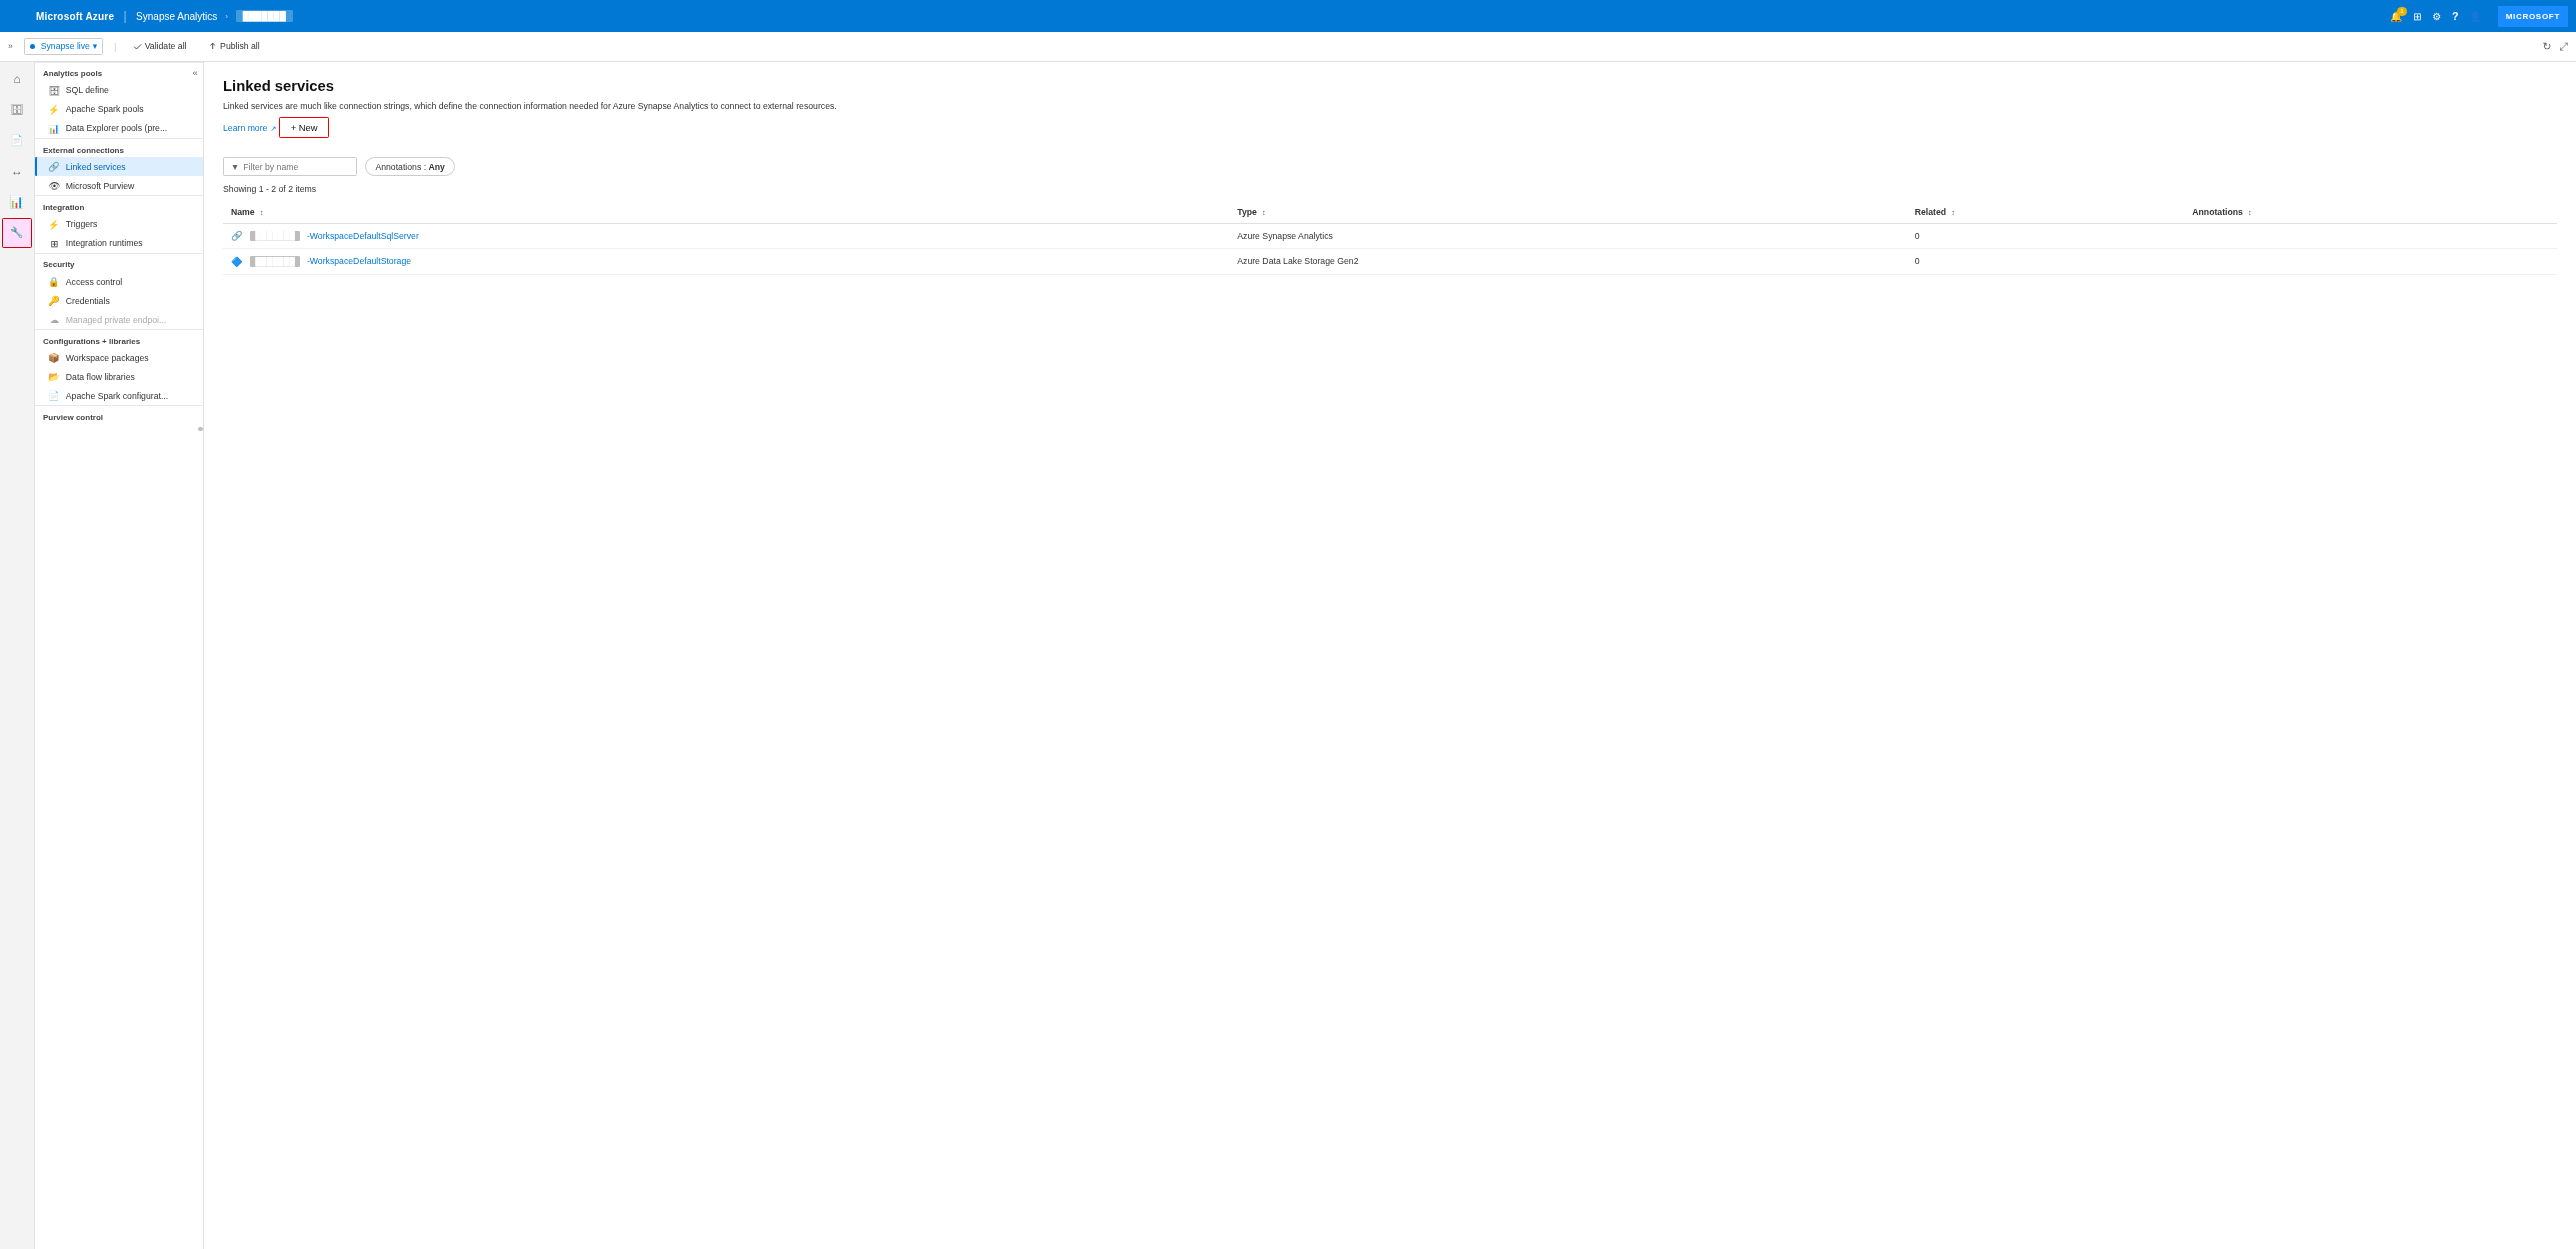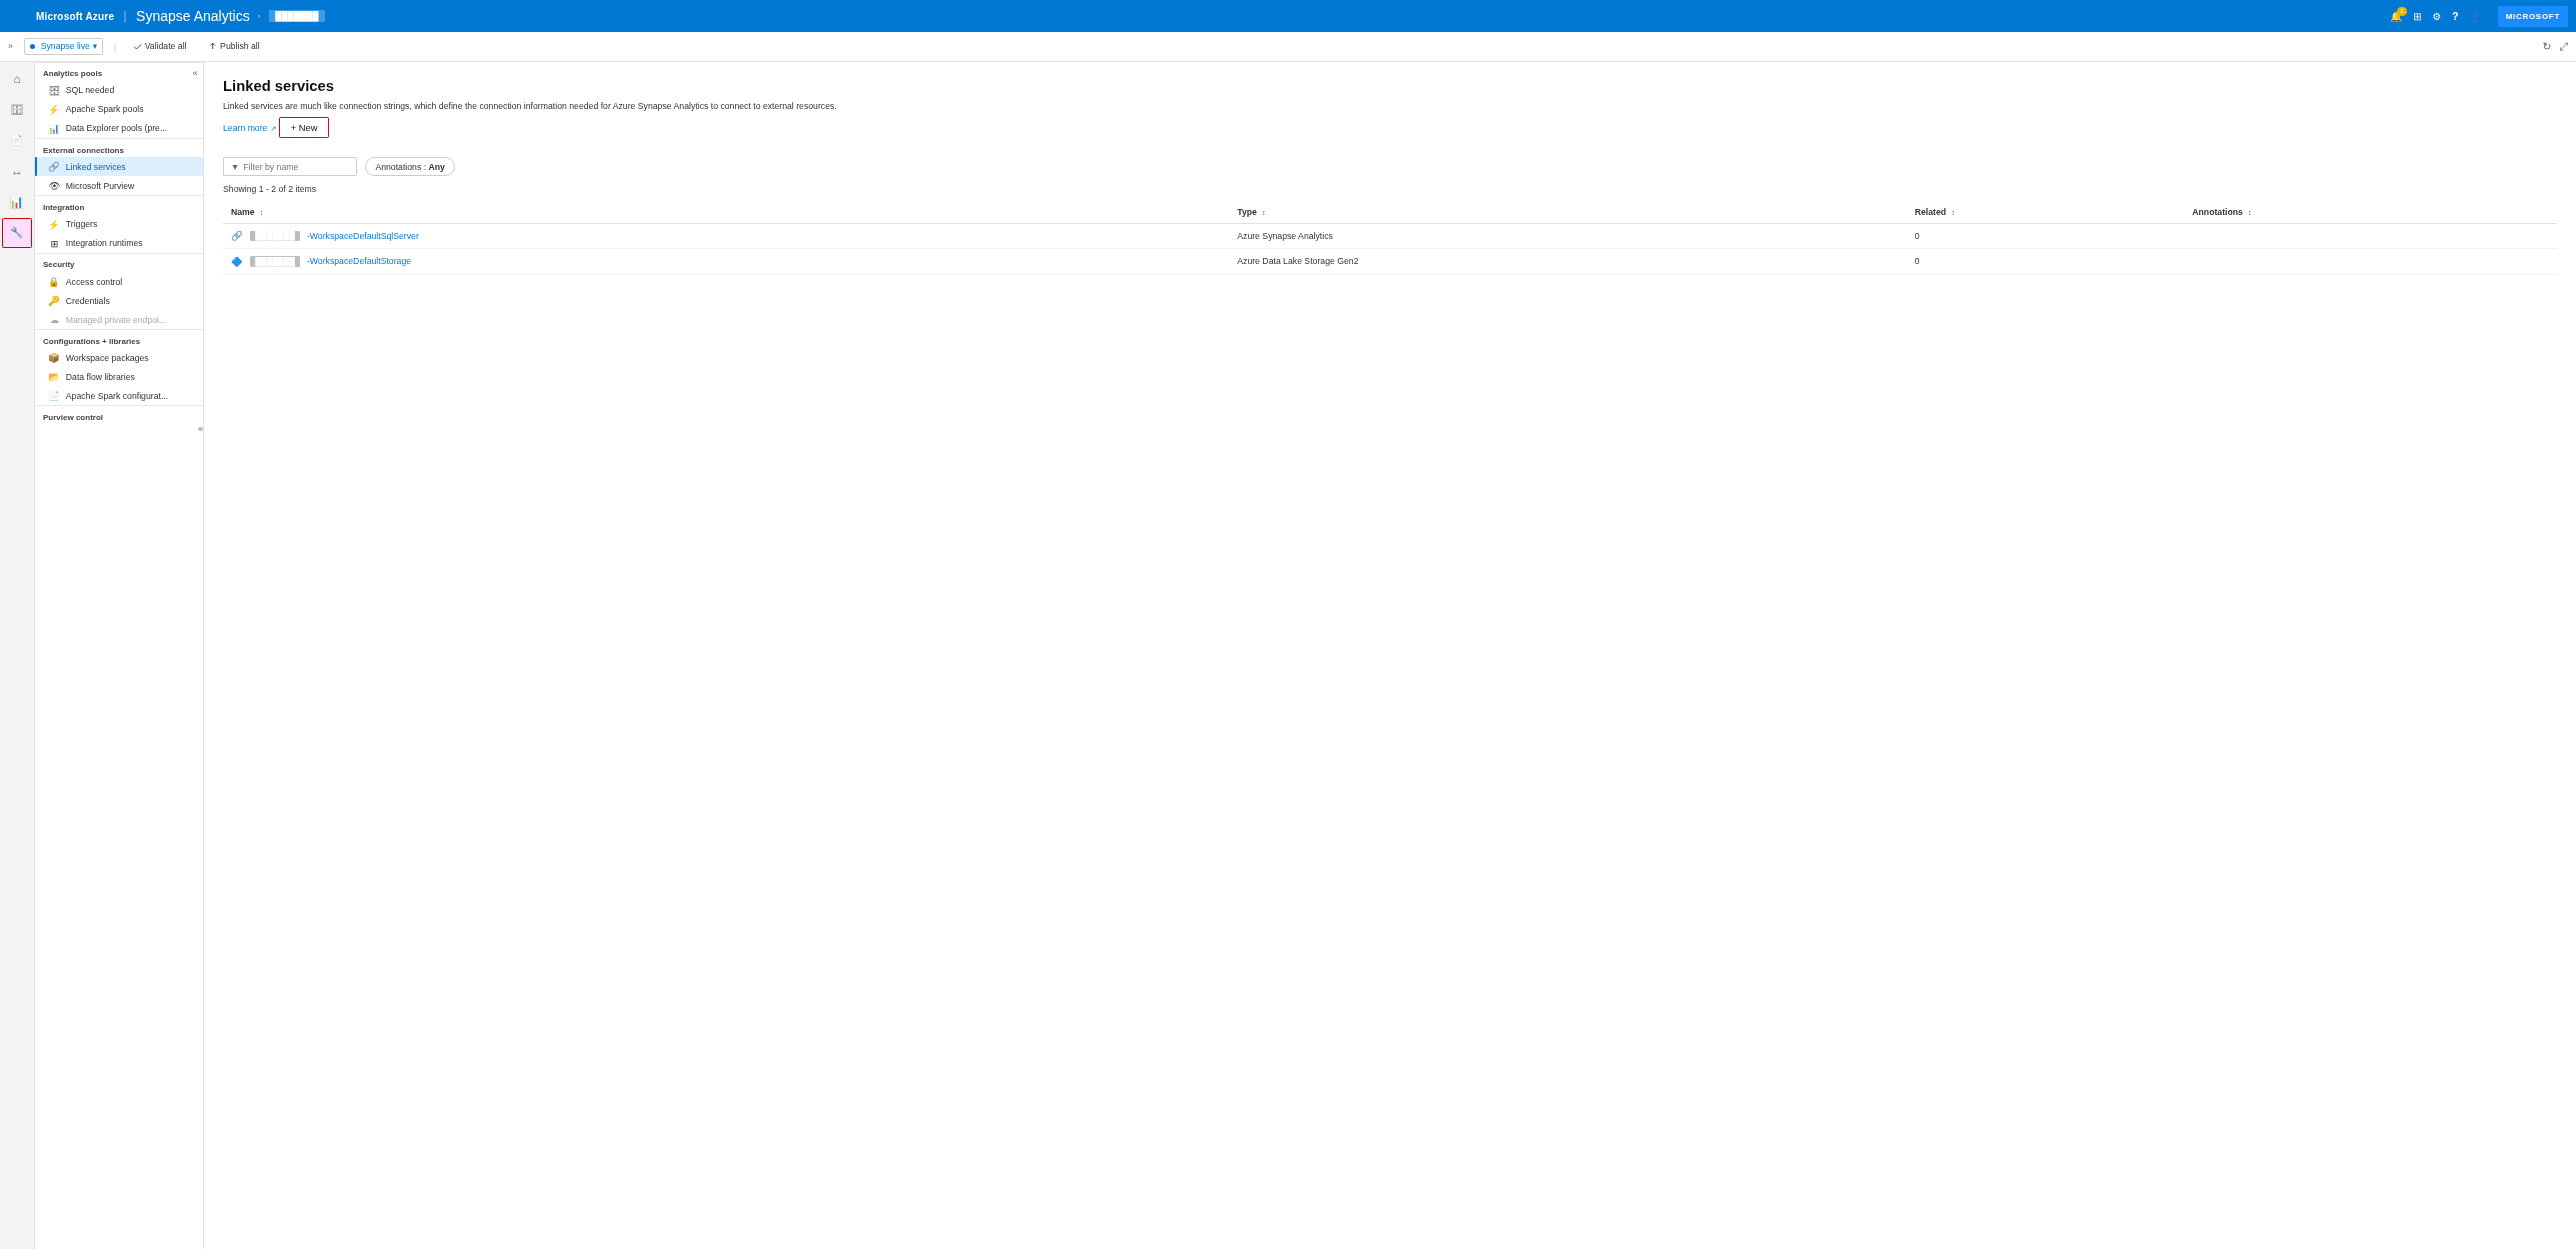--- a/index.html
+++ b/index.html
@@ -11,21 +11,21 @@
       color: #fff;
       height: 32px;
       display: flex;
       align-items: center;
       padding: 0 8px;
       flex-shrink: 0;
       gap: 5.4px;
     }
     .top-nav-brand { font-weight: 600; font-size: 10px; letter-spacing: 0.2px; padding-left: 28px; }
     .top-nav-sep { color: rgba(255,255,255,0.5); margin: 0 4px; font-size: 12px; }
-    .top-nav-service { font-size: 14px; }
+    .top-nav-service { font-size: 10px; }
     .top-nav-arrow { font-size: 8px; color: rgba(255,255,255,0.7); margin-left: 2.7px; }
     .top-nav-workspace-badge {
       background: rgba(255,255,255,0.2);
       border-radius: 1.3px;
       padding: 1.3px 6.7px;
       font-size: 8.7px;
       margin-left: 2.7px;
     }
     .top-nav-spacer { flex: 1; }
     .top-nav-icons { display: flex; align-items: center; gap: 10.7px; }
@@ -257,21 +257,21 @@
     <div class="icon-sidebar-item" title="Monitor">📊</div>
     <div class="icon-sidebar-item active-red" title="Manage" style="border:1.3px solid #c00; color:#c00; font-size:10.7px;">🔧</div>
   </div>
 
   <div class="tree-sidebar">
     <div class="tree-sidebar-collapse">«</div>
 
     <div class="tree-section-header">Analytics pools</div>
     <div class="tree-item">
       <span class="tree-item-icon">🗄</span>
-      <span class="tree-item-label">SQL needed</span>
+      <span class="tree-item-label">SQL define</span>
     </div>
     <div class="tree-item">
       <span class="tree-item-icon">⚡</span>
       <span class="tree-item-label">Apache Spark pools</span>
     </div>
     <div class="tree-item">
       <span class="tree-item-icon">📊</span>
       <span class="tree-item-label">Data Explorer pools (pre...</span>
     </div>
 

